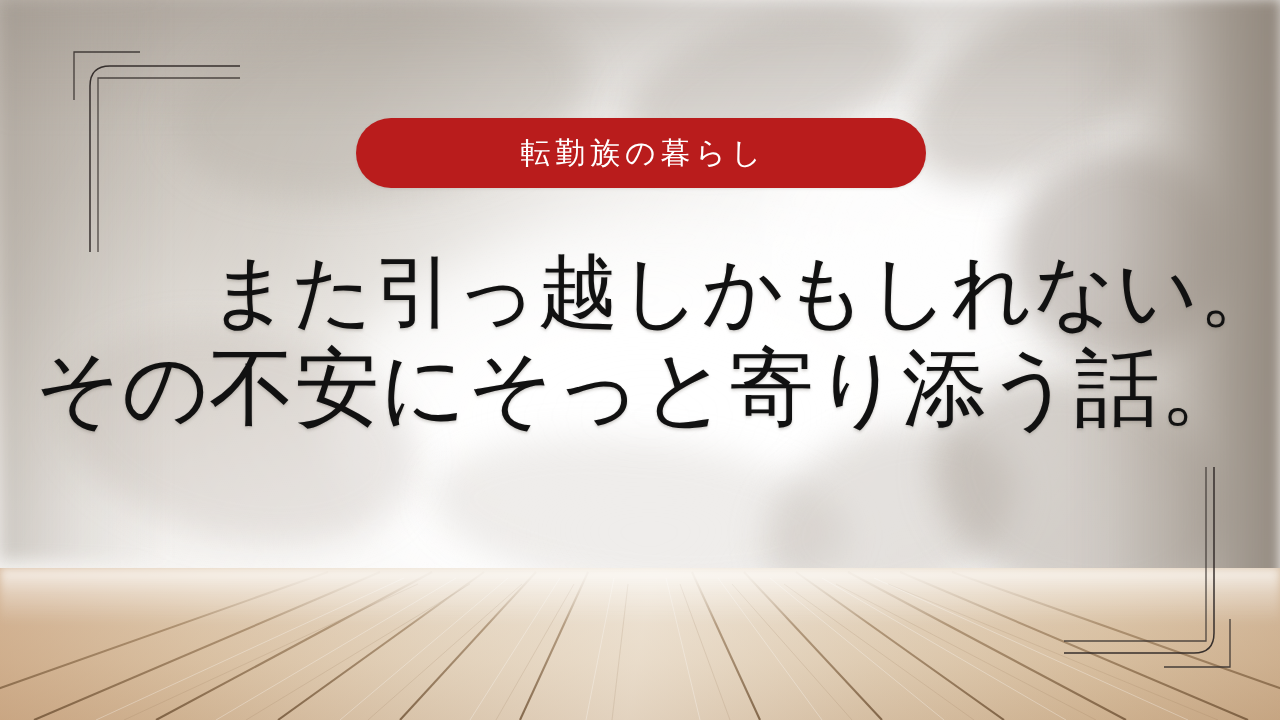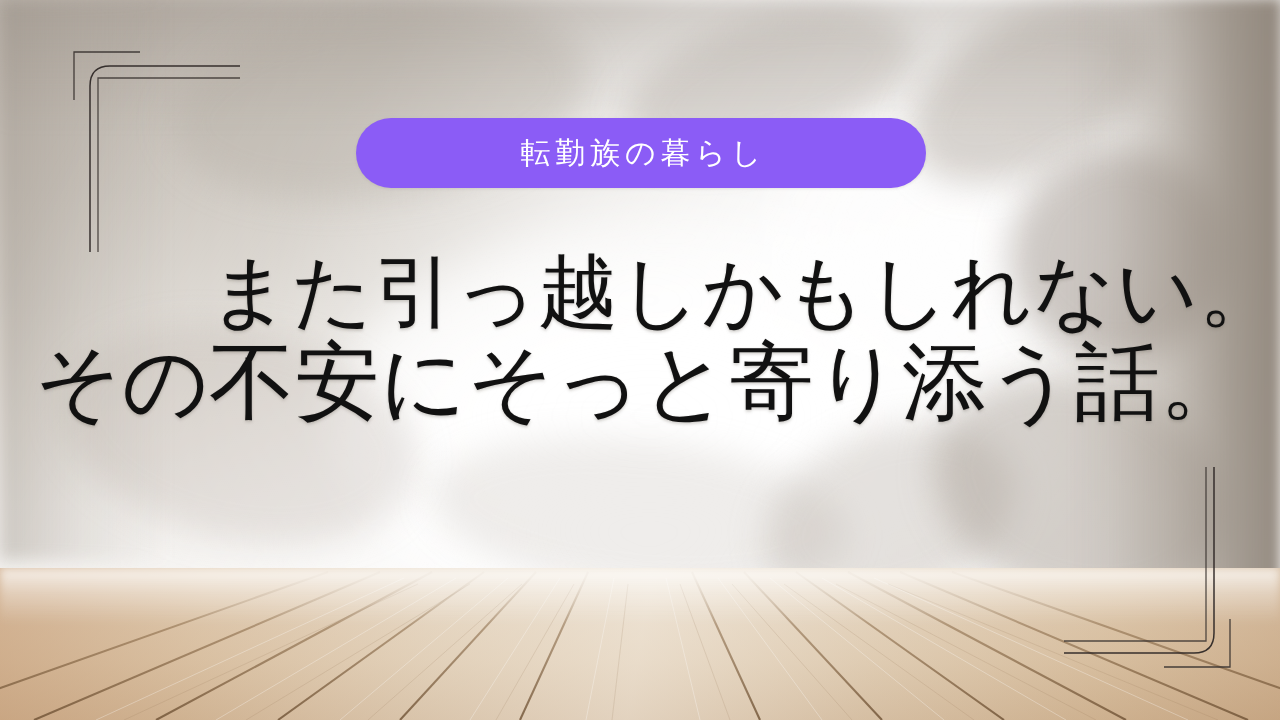--- a/index.html
+++ b/index.html
@@ -185,21 +185,21 @@
   .corner-br { left: 1062px; top: 462px; }
 
   
   .badge {
     position: absolute;
     left: 356px;
     top: 118px;
     width: 570px;
     height: 70px;
     border-radius: 35px;
-    background: #8b5cf6;
+    background: #b91c1c;
     display: flex;
     align-items: center;
     justify-content: center;
     box-shadow: 0 1px 3px rgba(120,110,100,0.16);
   }
   .badge-label {
     color: #ffffff;
     font-size: 30px;
     letter-spacing: 0.16em;
     text-indent: 0.16em;
@@ -226,20 +226,21 @@
       0 0 1px rgba(60,56,52,0.25);
   }
   .headline-line.l1 {
     font-size: 80px;
     letter-spacing: 0.012em;
     text-align: right;
   }
   .headline-line.l2 {
     font-size: 85px;
     letter-spacing: 0.004em;
+    margin-top: 6px;
   }
 </style>
 </head>
 <body>
 
 <div class="stage">
 
   <div class="wall">
     <div class="wall-base"></div>
     <div class="light-sweep"></div>

